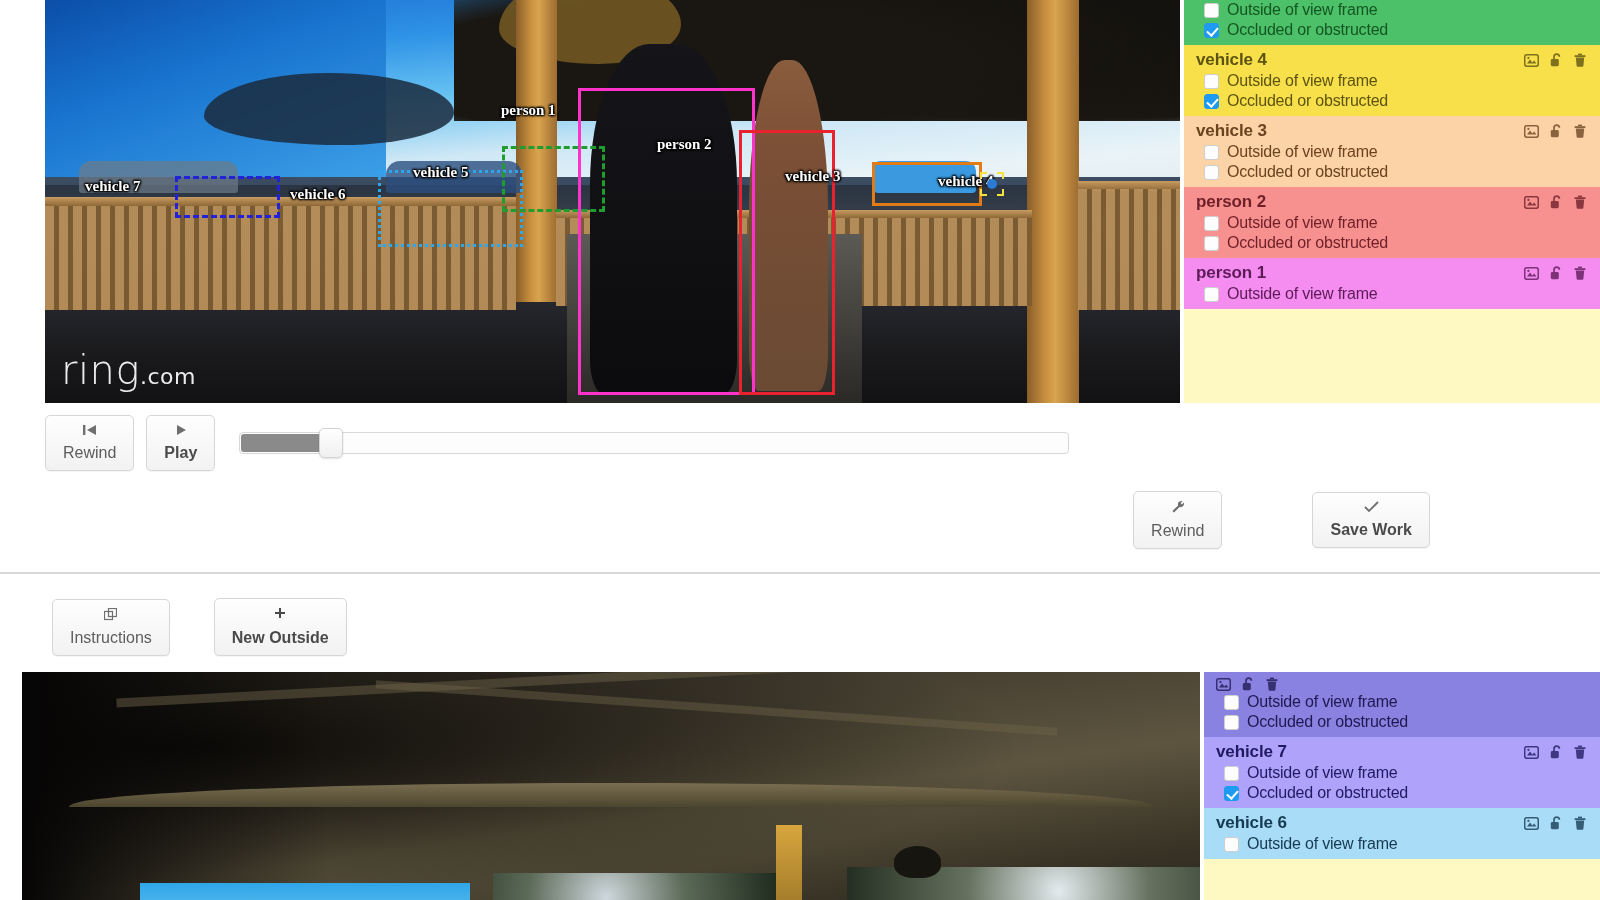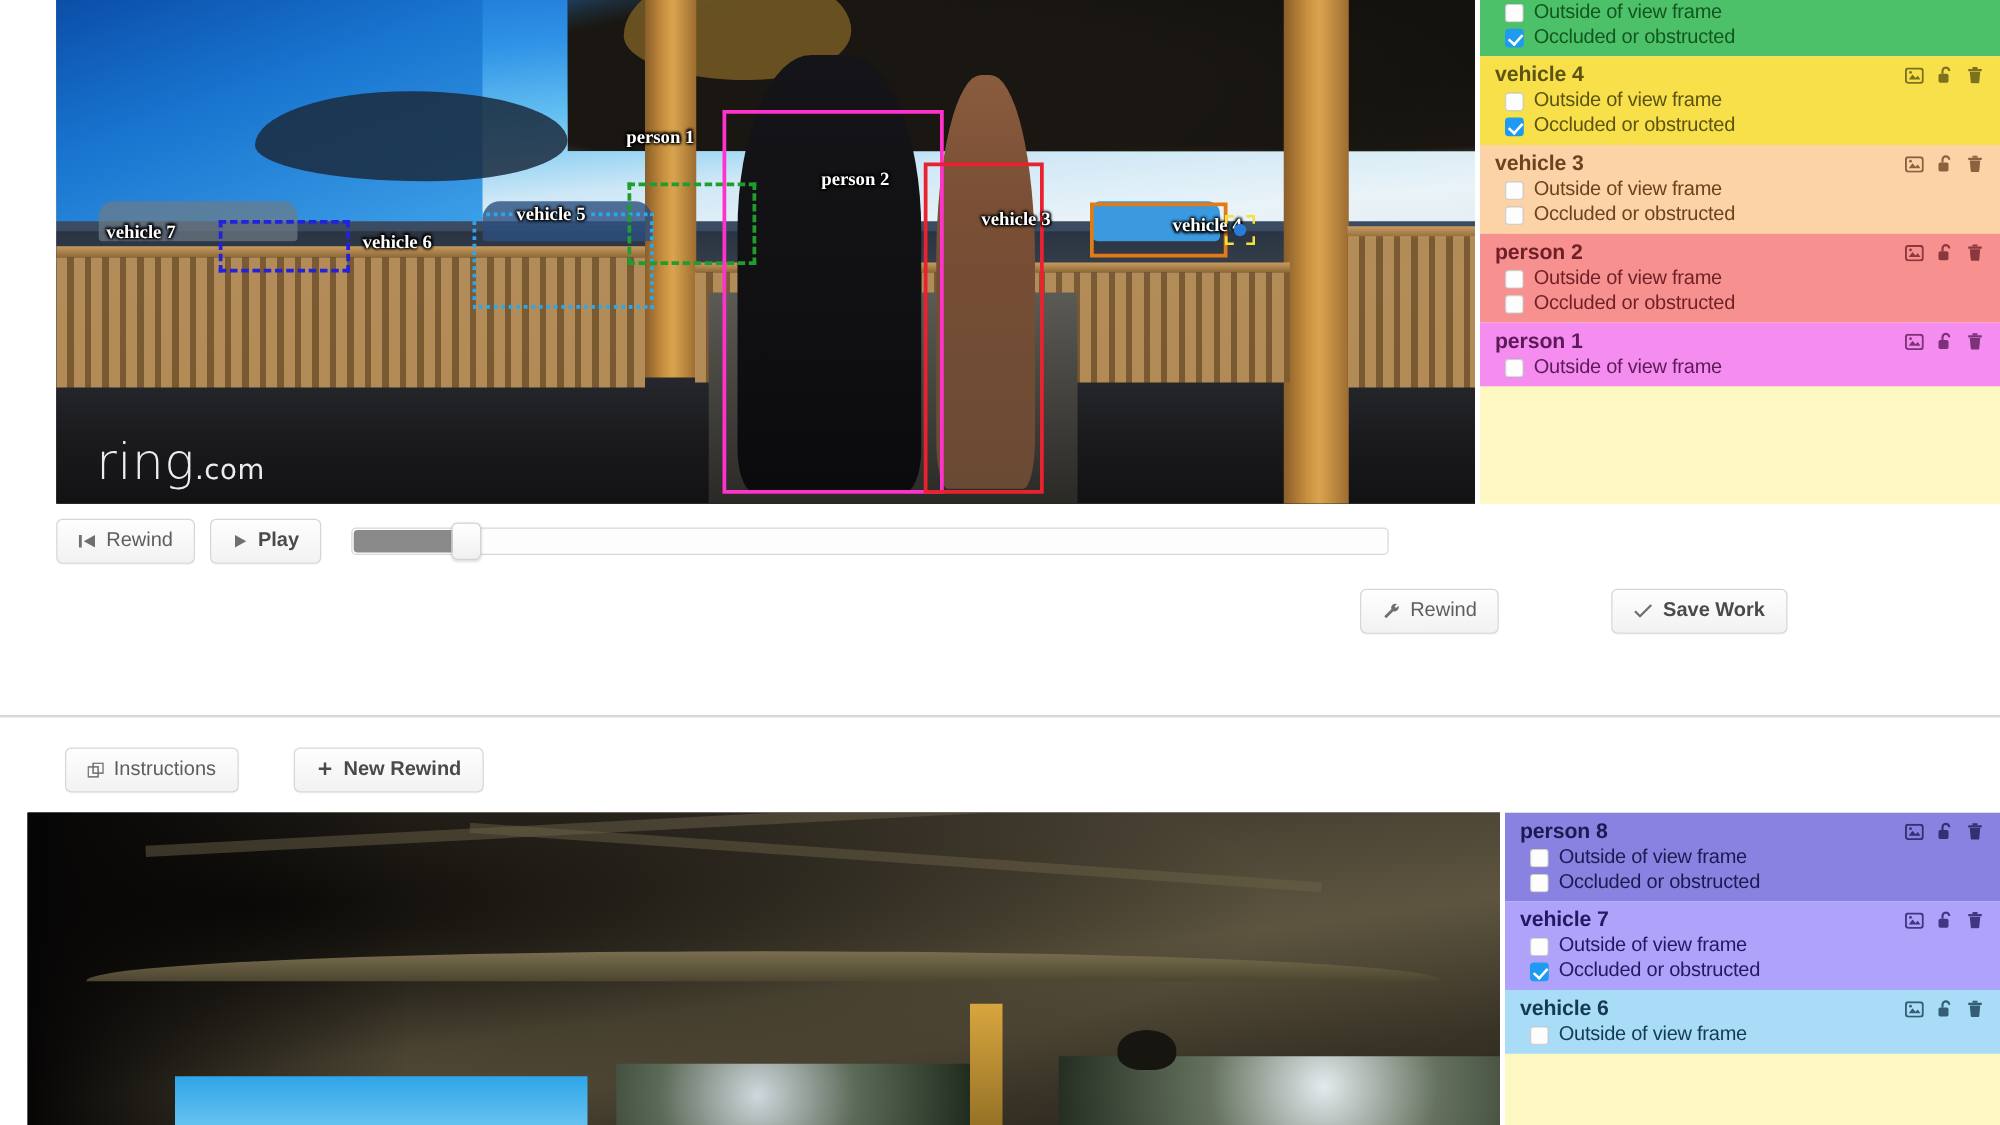--- a/index.html
+++ b/index.html
@@ -170,20 +170,21 @@
     border: 1px solid #d6d6d6;
     border-radius: 5px;
     padding: 8px 17px;
     font-size: 16px;
     font-weight: 700;
     color: #4a4a4a;
     cursor: pointer;
     box-shadow: 0 1px 0 rgba(0,0,0,.04);
     font-family: "Liberation Sans", sans-serif;
     white-space: nowrap;
+    flex-direction: column;
   }
   .btn .glyph { color: #6f6f6f; font-size: 14px; display:inline-flex; align-items:center; }
   .btn.light { font-weight: 400; color: #5d5d5d; }
 
   .slider {
     position: relative;
     height: 22px;
     flex: 1 1 auto;
     margin-left: 12px;
     margin-right: 22px;
@@ -286,21 +287,21 @@
           <div class="bbox-label" style="left:893px;top:173px;">vehicle 4</div>
           <div class="corner-box" style="left:935px;top:172px;width:24px;height:24px;">
             <i class="tl"></i>
             <i class="tr"></i>
             <i class="bl"></i>
             <i class="br"></i>
             <span style="position:absolute;left:7px;top:7px;width:10px;height:10px;background:#2a7bd4;border-radius:50%;"></span>
           </div>
         </div>
 
-      <div class="ringmark" style="left:32px;bottom:10px;">
+      <div class="ringmark" style="left:16px;bottom:10px;">
         <span class="r1">ring</span><span class="r2">.com</span>
       </div>
     </div>
 
     <div class="objects" id="objects-top" style="width:420px;height:403px;">
         <div class="obj" style="background:#4cc16a;color:#14561f;padding-top:0;">
           <label class="chk-row">
             <span class="cbox"></span>
             <span class="chk-label">Outside of view frame</span>
           </label>
@@ -505,21 +506,21 @@
             </svg>
         </span>
         <span>Instructions</span>
       </button>
       <button class="btn">
         <span class="glyph">
           <svg width="14" height="14" viewBox="0 0 14 14">
               <path d="M6 1 h2 v4 h4 v2 h-4 v4 h-2 v-4 h-4 v-2 h4 z" fill="#4a4a4a"></path>
             </svg>
         </span>
-        <span>New Rewind</span>
+        <span>New Outside</span>
       </button>
     </div>
   </div>
 
   <div class="video-row">
     <div class="video-stage" style="margin-left:22px;width:1178px;height:264px;">
       <div class="scene">
         <div style="position:absolute;inset:0;background:
             radial-gradient(ellipse at 14% 28%, #0d0b08 0%, rgba(13,11,8,0) 58%),
             linear-gradient(172deg,#2b2720 0%,#4a4334 34%,#5d553f 54%,#3a3427 78%,#211e18 100%);"></div>
@@ -530,21 +531,20 @@
         <div style="position:absolute;left:10%;top:80%;width:28%;height:20%;background:linear-gradient(180deg,#2fa5e8,#78cdf4);"></div>
         <div style="position:absolute;left:40%;top:76%;width:24%;height:24%;background:radial-gradient(circle at 40% 40%,#cfd8dd 0%,#5c6a58 45%,#1e2a1c 100%);"></div>
         <div style="position:absolute;left:70%;top:74%;width:30%;height:26%;background:radial-gradient(circle at 60% 35%,#e3eaee 0%,#66725f 42%,#222c20 100%);"></div>
         <div style="position:absolute;left:64%;top:58%;width:2.2%;height:42%;background:linear-gradient(180deg,#d8a63e,#8d6a23);"></div>
         <div style="position:absolute;left:74%;top:66%;width:4%;height:12%;background:#17150f;border-radius:50% 50% 40% 40%;"></div>
       </div>
     </div>
     <div class="objects" id="objects-bottom" style="width:400px;height:264px;">
         <div class="obj" style="background:#8a82e0;color:#1d1a52;">
           <div class="obj-head">
-            <span class="obj-title">person 8</span>
             <span class="obj-icons">
               <span class="icn">
                 <svg width="15" height="13" viewBox="0 0 15 13">
                   <rect x="0.7" y="0.7" width="13.6" height="11.6" rx="2.2" fill="none" stroke="currentColor" stroke-width="1.6"></rect>
                   <path d="M3 9.6 L6 5.6 L8.4 8.4 L10.2 6.6 L12.4 9.6 Z" fill="currentColor"></path>
                   <circle cx="4.4" cy="3.9" r="1.1" fill="currentColor"></circle>
                 </svg>
               </span>
               <span class="icn">
                 <svg width="13" height="14" viewBox="0 0 13 14">

